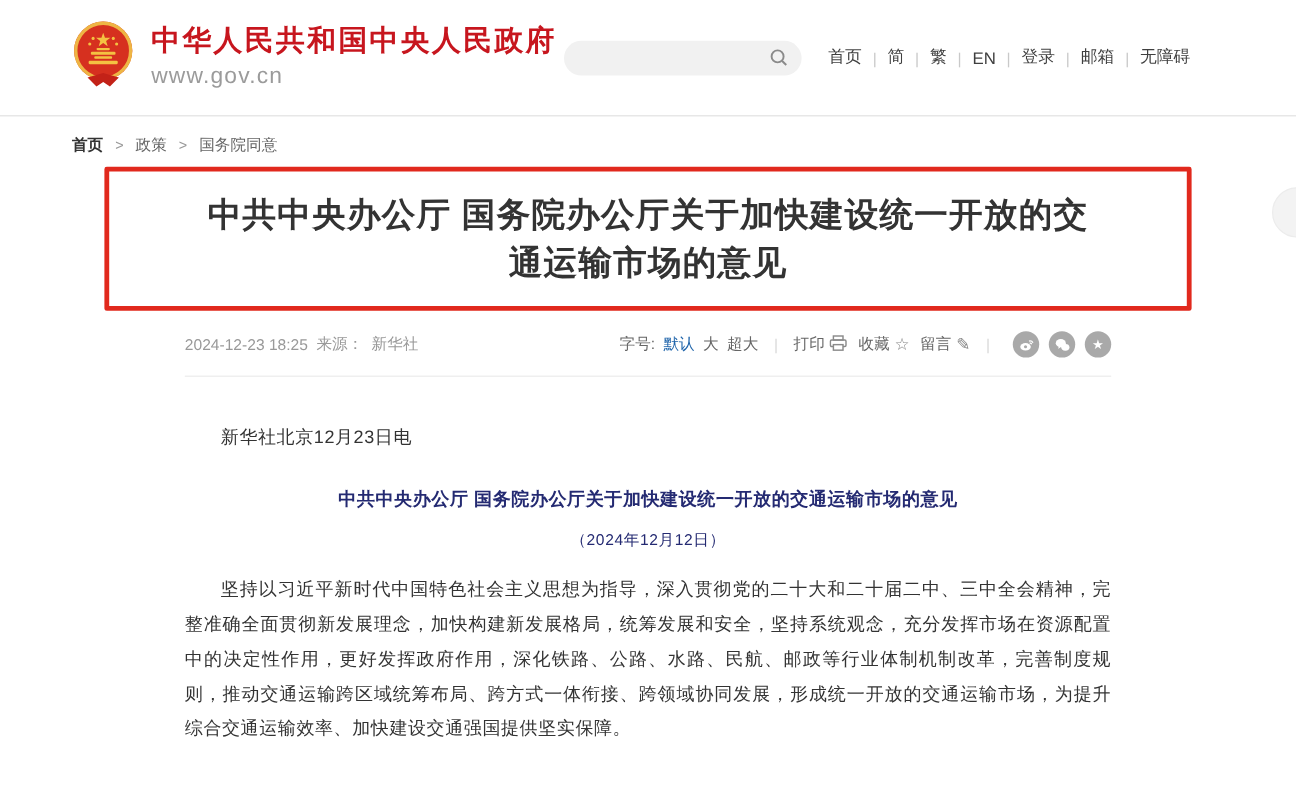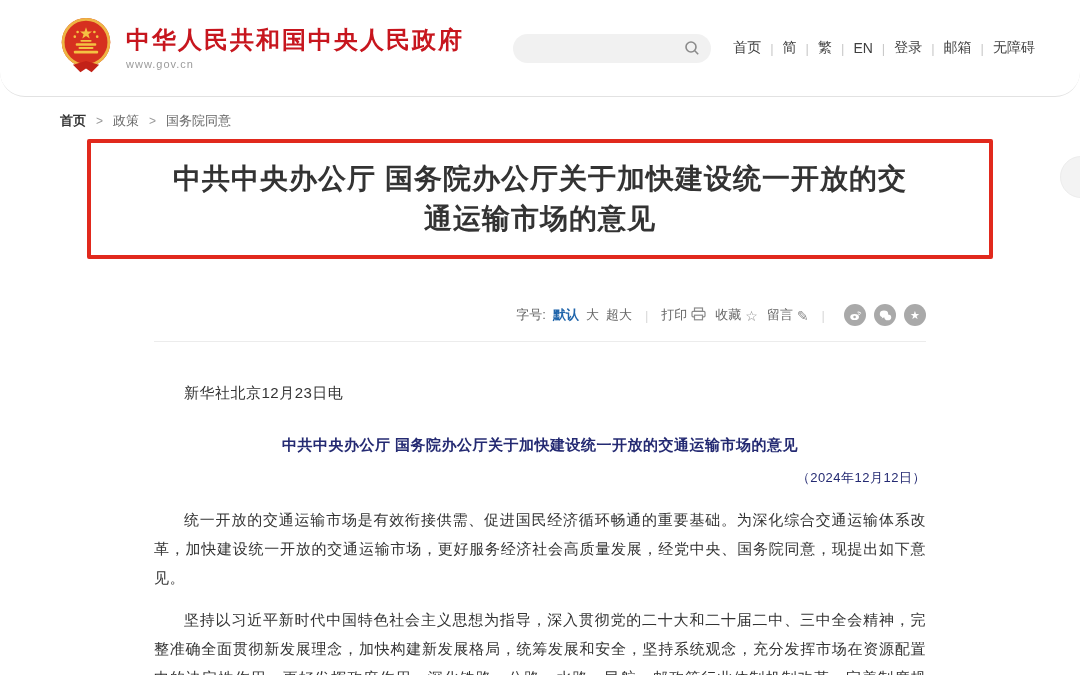--- a/index.html
+++ b/index.html
@@ -1,25 +1,25 @@
 <!DOCTYPE html>
 <html><head>
 <meta charset="utf-8">
 <style>
   * { box-sizing: border-box; margin: 0; padding: 0; }
   html,body { background:#fff; }
   body { font-family:"Liberation Sans","DejaVu Sans",sans-serif; }
   .page { width:1080px; height:675px; background:#fff; position:relative; overflow:hidden; margin:0 auto; }
 
   
-  .site-header { height:97px; display:flex; align-items:center; padding:0 45px 0 58px; border-bottom:1px solid #e2e2e2; background:#fff;border-radius:25px; }
+  .site-header { height:97px; display:flex; align-items:center; padding:0 88px 0 58px; border-bottom:1px solid #e2e2e2; background:#fff; }
   .brand { display:flex; align-items:center; gap:12px; }
   .emblem { width:56px; height:60px; flex:0 0 auto; }
   .brand-text .zh { font-size:24px; font-weight:bold; color:#c7161e; letter-spacing:2px; line-height:1.2; }
-  .brand-text .url { font-size:11px; color:#9b9b9b; margin-top:3px; letter-spacing:1px; }
+  .brand-text .url { font-size:19px; color:#9b9b9b; margin-top:3px; letter-spacing:1px; }
   .header-right { margin-left:auto; display:flex; align-items:center; gap:22px; }
   .search { width:198px; height:29px; background:#f1f1f1; border-radius:15px; display:flex; align-items:center; padding:0 10px 0 14px; }
   .search input { flex:1; min-width:0; border:none; background:transparent; outline:none; font-size:13px; color:#555; font-family:inherit; }
   .search-btn { width:18px; height:18px; display:flex; align-items:center; justify-content:center; cursor:pointer; }
   .top-nav { display:flex; align-items:center; font-size:14px; color:#3f3f3f; white-space:nowrap; }
   .top-nav .nav-item { cursor:pointer; }
   .top-nav .sep { color:#c9c9c9; margin:0 9px; font-size:13px; }
 
   
   .breadcrumb { padding:15px 0 0 60px; font-size:13px; color:#666; display:flex; align-items:center; gap:10px; }
@@ -28,38 +28,38 @@
 
   
   .title-box { width:906px; margin:9px auto 0; border:4px solid #e1291d; border-radius:2px; min-height:118px; display:flex; align-items:center; justify-content:center; }
   .article-title { font-size:28px; line-height:40px; font-weight:600; color:#333; text-align:center; max-width:762px; padding:16px 0; letter-spacing:1px; }
 
   
   .main-col { width:772px; margin:0 auto; }
 
   .meta-row { display:flex; align-items:center; margin-top:17px; font-size:13px; color:#999; }
   .meta-left { display:flex; gap:7px; align-items:center; }
-  .meta-right { margin-left:auto; display:flex; align-items:center; gap:9px; color:#666;margin-top:28px; }
+  .meta-right { margin-left:auto; display:flex; align-items:center; gap:9px; color:#666; }
   .fontsize { display:flex; align-items:center; gap:7px; }
   .fontsize .fs-label { color:#666; }
   .fontsize .fs-opt { cursor:pointer; color:#666; }
-  .fontsize .active { color:#2065ab; font-weight:bold; }
+  .fontsize .active { color:#2065ab; font-weight:normal; }
   .vsep { color:#d9d9d9; margin:0 4px; }
   .tool { display:flex; align-items:flex-end; gap:4px; cursor:pointer; color:#666; }
   .tool .glyph { color:#8a8a8a; font-size:14px; }
   .share-group { display:flex; align-items:center; gap:8px; margin-left:6px; }
   .share-icon { width:22px; height:22px; border-radius:50%; background:#a9a9a9; display:flex; align-items:center; justify-content:center; color:#fff; font-size:11px; cursor:pointer; }
 
   .divider { border-top:1px solid #ececec; margin-top:15px; }
 
   
   .body-text { margin-top:36px; font-size:15px; line-height:29px; color:#333; letter-spacing:0.5px; }
   .dateline { text-indent:2em; }
   .doc-title { text-align:center; font-weight:bold; color:#242a72; margin:23px 0 4px; font-size:15px; }
-  .doc-date { text-align:right; color:#242a72; font-size:13px; margin-bottom:1px; }
+  .doc-date { text-align:center; color:#242a72; font-size:13px; margin-bottom:1px; }
   .para { text-indent:2em; margin:13px 0; text-align:justify; }
   .heading { text-indent:2em; font-weight:bold; margin:19px 0 15px; }
 
   .float-widget { position:absolute; right:-22px; top:156px; width:42px; height:42px; border-radius:50%; background:#f3f3f3; border:1px solid #ececec; }
 </style>
 </head>
 <body>
 
 <div class="page">
 
@@ -123,20 +123,25 @@
     <span>国务院同意</span>
   </div>
 
   <div class="title-box">
     <h1 class="article-title">中共中央办公厅 国务院办公厅关于加快建设统一开放的交通运输市场的意见</h1>
   </div>
 
   <div class="main-col">
 
     <div class="meta-row">
+      <div class="meta-left">
+        <span>2024-12-23 18:25</span>
+        <span>来源：</span>
+        <span>新华社</span>
+      </div>
       <div class="meta-right">
         <div class="fontsize">
           <span class="fs-label">字号:</span>
           <span class="fs-opt active">默认</span>
           <span class="fs-opt">大</span>
           <span class="fs-opt">超大</span>
         </div>
         <span class="vsep">|</span>
         <span class="tool">
           <span>打印</span>
@@ -177,20 +182,19 @@
         </div>
       </div>
     </div>
 
     <div class="divider"></div>
 
     <div class="body-text">
       <p class="dateline">新华社北京12月23日电</p>
       <p class="doc-title">中共中央办公厅 国务院办公厅关于加快建设统一开放的交通运输市场的意见</p>
       <p class="doc-date">（2024年12月12日）</p>
-      <p class="para">统一开放的交通运输市场是有效衔接供需、促进国民经济循环畅通的重要基础。为深化综合交通运输体系改革，加快建设统一开放的交通运输市场，更好服务经济社会高质量发展，经党中央、国务院同意，现提出如下意见。</p>
       <p class="para">坚持以习近平新时代中国特色社会主义思想为指导，深入贯彻党的二十大和二十届二中、三中全会精神，完整准确全面贯彻新发展理念，加快构建新发展格局，统筹发展和安全，坚持系统观念，充分发挥市场在资源配置中的决定性作用，更好发挥政府作用，深化铁路、公路、水路、民航、邮政等行业体制机制改革，完善制度规则，推动交通运输跨区域统筹布局、跨方式一体衔接、跨领域协同发展，形成统一开放的交通运输市场，为提升综合交通运输效率、加快建设交通强国提供坚实保障。</p>
 
     </div>
   </div>
 
   <div class="float-widget"></div>
 </div>
 
 </body></html>

